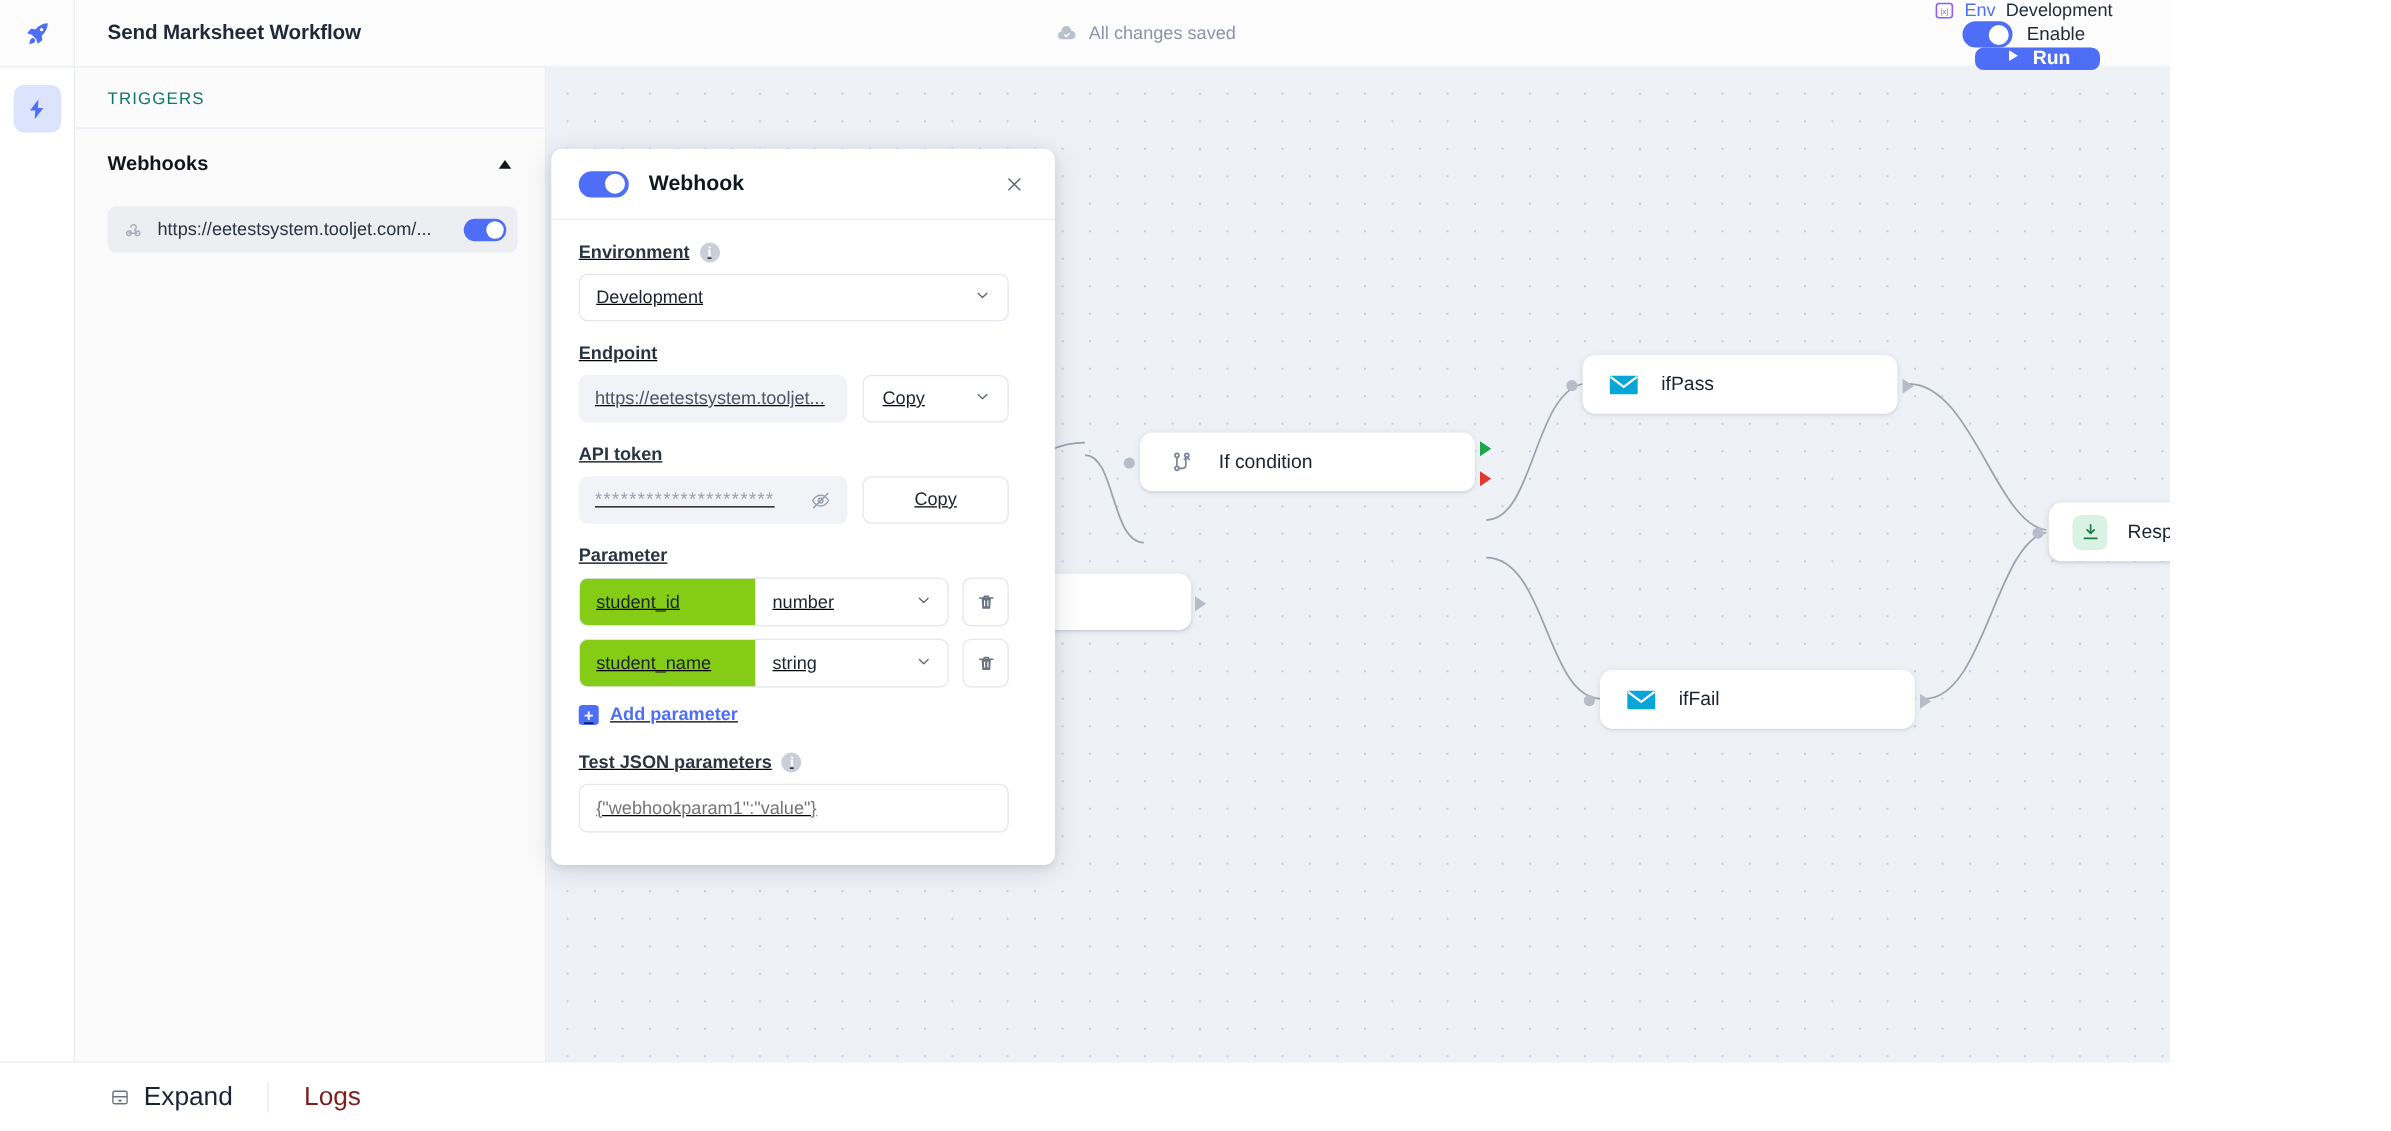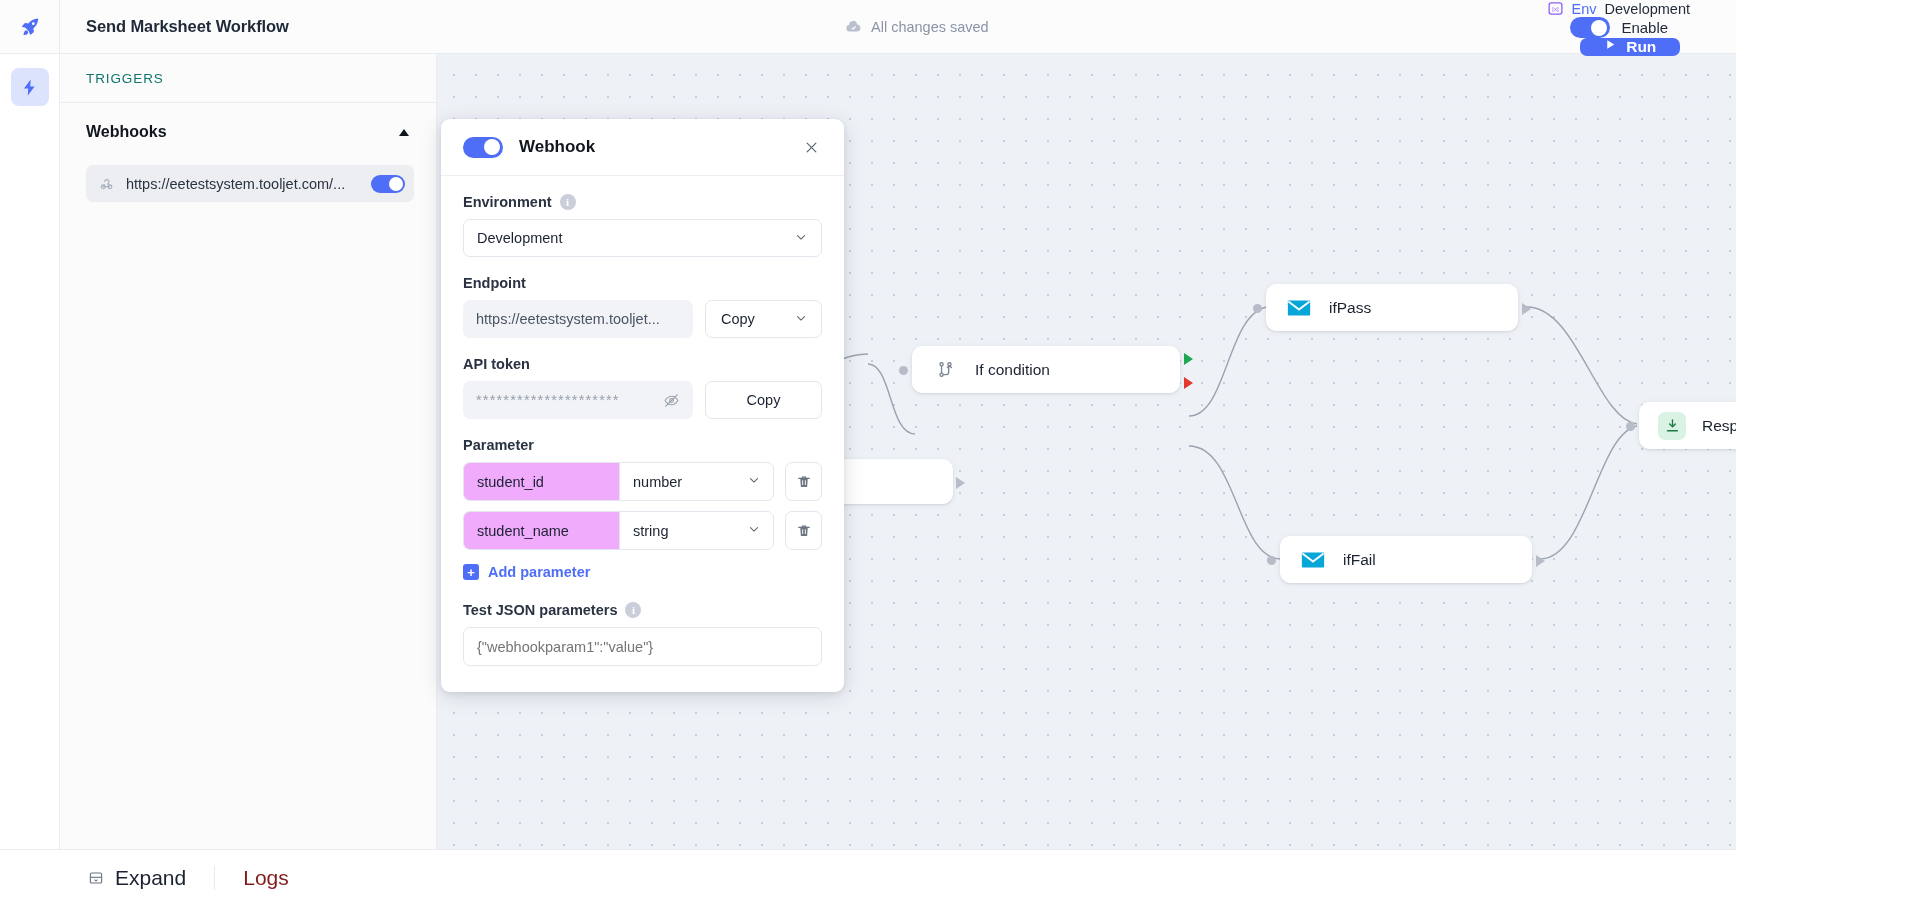--- a/index.html
+++ b/index.html
@@ -125,21 +125,21 @@
     background: #fff; border-radius: 9px;
     box-shadow: 0 4px 22px rgba(16,24,40,.13), 0 2px 6px rgba(16,24,40,.08);
     z-index: 30; overflow: hidden;
   }
   .modal-head {
     height: 57px; display: flex; align-items: center; padding: 0 20px 0 22px;
     border-bottom: 1px solid #eceef2; gap: 16px;
   }
   .modal-title { font-size: 17px; font-weight: 600; color: #11161c; }
   .modal-close { margin-left: auto; width: 26px; height: 26px; display: flex; align-items: center; justify-content: center; cursor: pointer; }
-  .modal-body { padding: 18px 22px 26px 22px; }
+  .modal-body { padding: 18px 37px 26px 22px; text-decoration: underline; }
   .fld-label {
     font-size: 14.5px; font-weight: 700; color: #2a3342; display: flex; align-items: center; gap: 8px;
     margin-bottom: 9px;
   }
   .info-dot {
     width: 16px; height: 16px; border-radius: 50%; background: #c9ced8; color: #fff;
     font-size: 11px; font-weight: 700; display: flex; align-items: center; justify-content: center;
     font-family: "Liberation Serif", serif;
   }
   .select-box {
@@ -160,21 +160,21 @@
     display: flex; align-items: center; gap: 10px; padding: 0 15px;
     font-size: 14.5px; color: #1b2230; cursor: pointer; font-family: "Liberation Sans", sans-serif;
   }
   .btn-outline.copy-drop { width: 117px; justify-content: space-between; padding-right: 13px; }
   .btn-outline.copy-plain { width: 117px; justify-content: center; }
   .group { margin-top: 18px; }
   .param-row { display: flex; align-items: center; gap: 0; margin-bottom: 10px; }
   .param-name {
     flex: 1; height: 39px; border: 1px solid #e3e6ec; border-right: none;
     border-radius: 7px 0 0 7px; display: flex; align-items: center; padding: 0 13px;
-    font-size: 14.5px; color: #1b2230; background: #f0abfc;
+    font-size: 14.5px; color: #1b2230; background: #84cc16;
   }
   .param-type {
     width: 155px; height: 39px; border: 1px solid #e3e6ec; border-radius: 0 7px 7px 0;
     display: flex; align-items: center; padding: 0 12px 0 13px;
     font-size: 14.5px; color: #1b2230; background: #fff; cursor: pointer;
   }
   .param-type .chev { margin-left: auto; }
   .param-del {
     width: 37px; height: 39px; border: 1px solid #e3e6ec; border-radius: 7px; background: #fff;
     display: flex; align-items: center; justify-content: center; margin-left: 11px; cursor: pointer;

